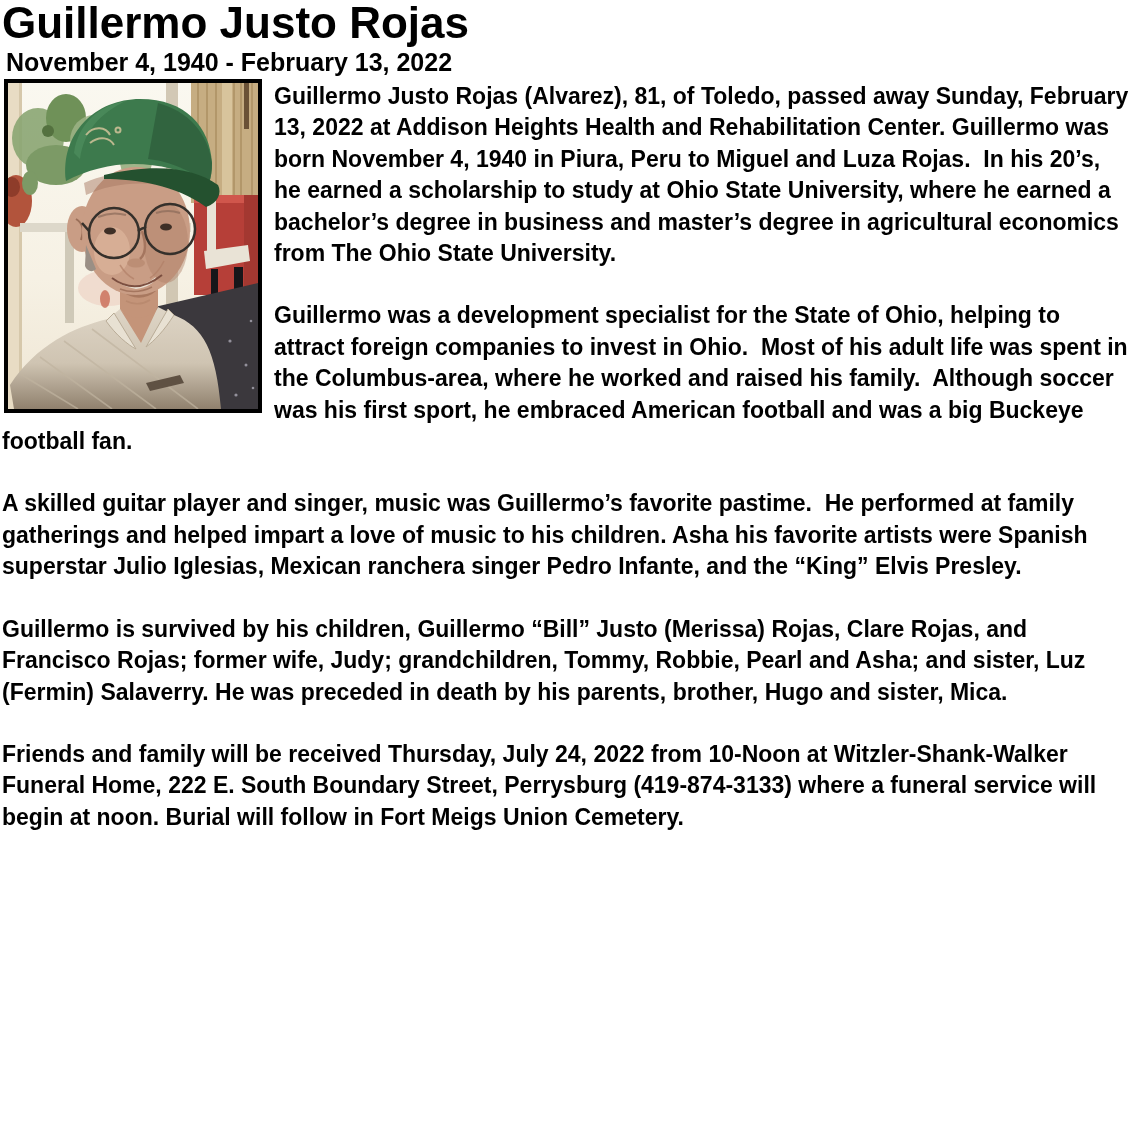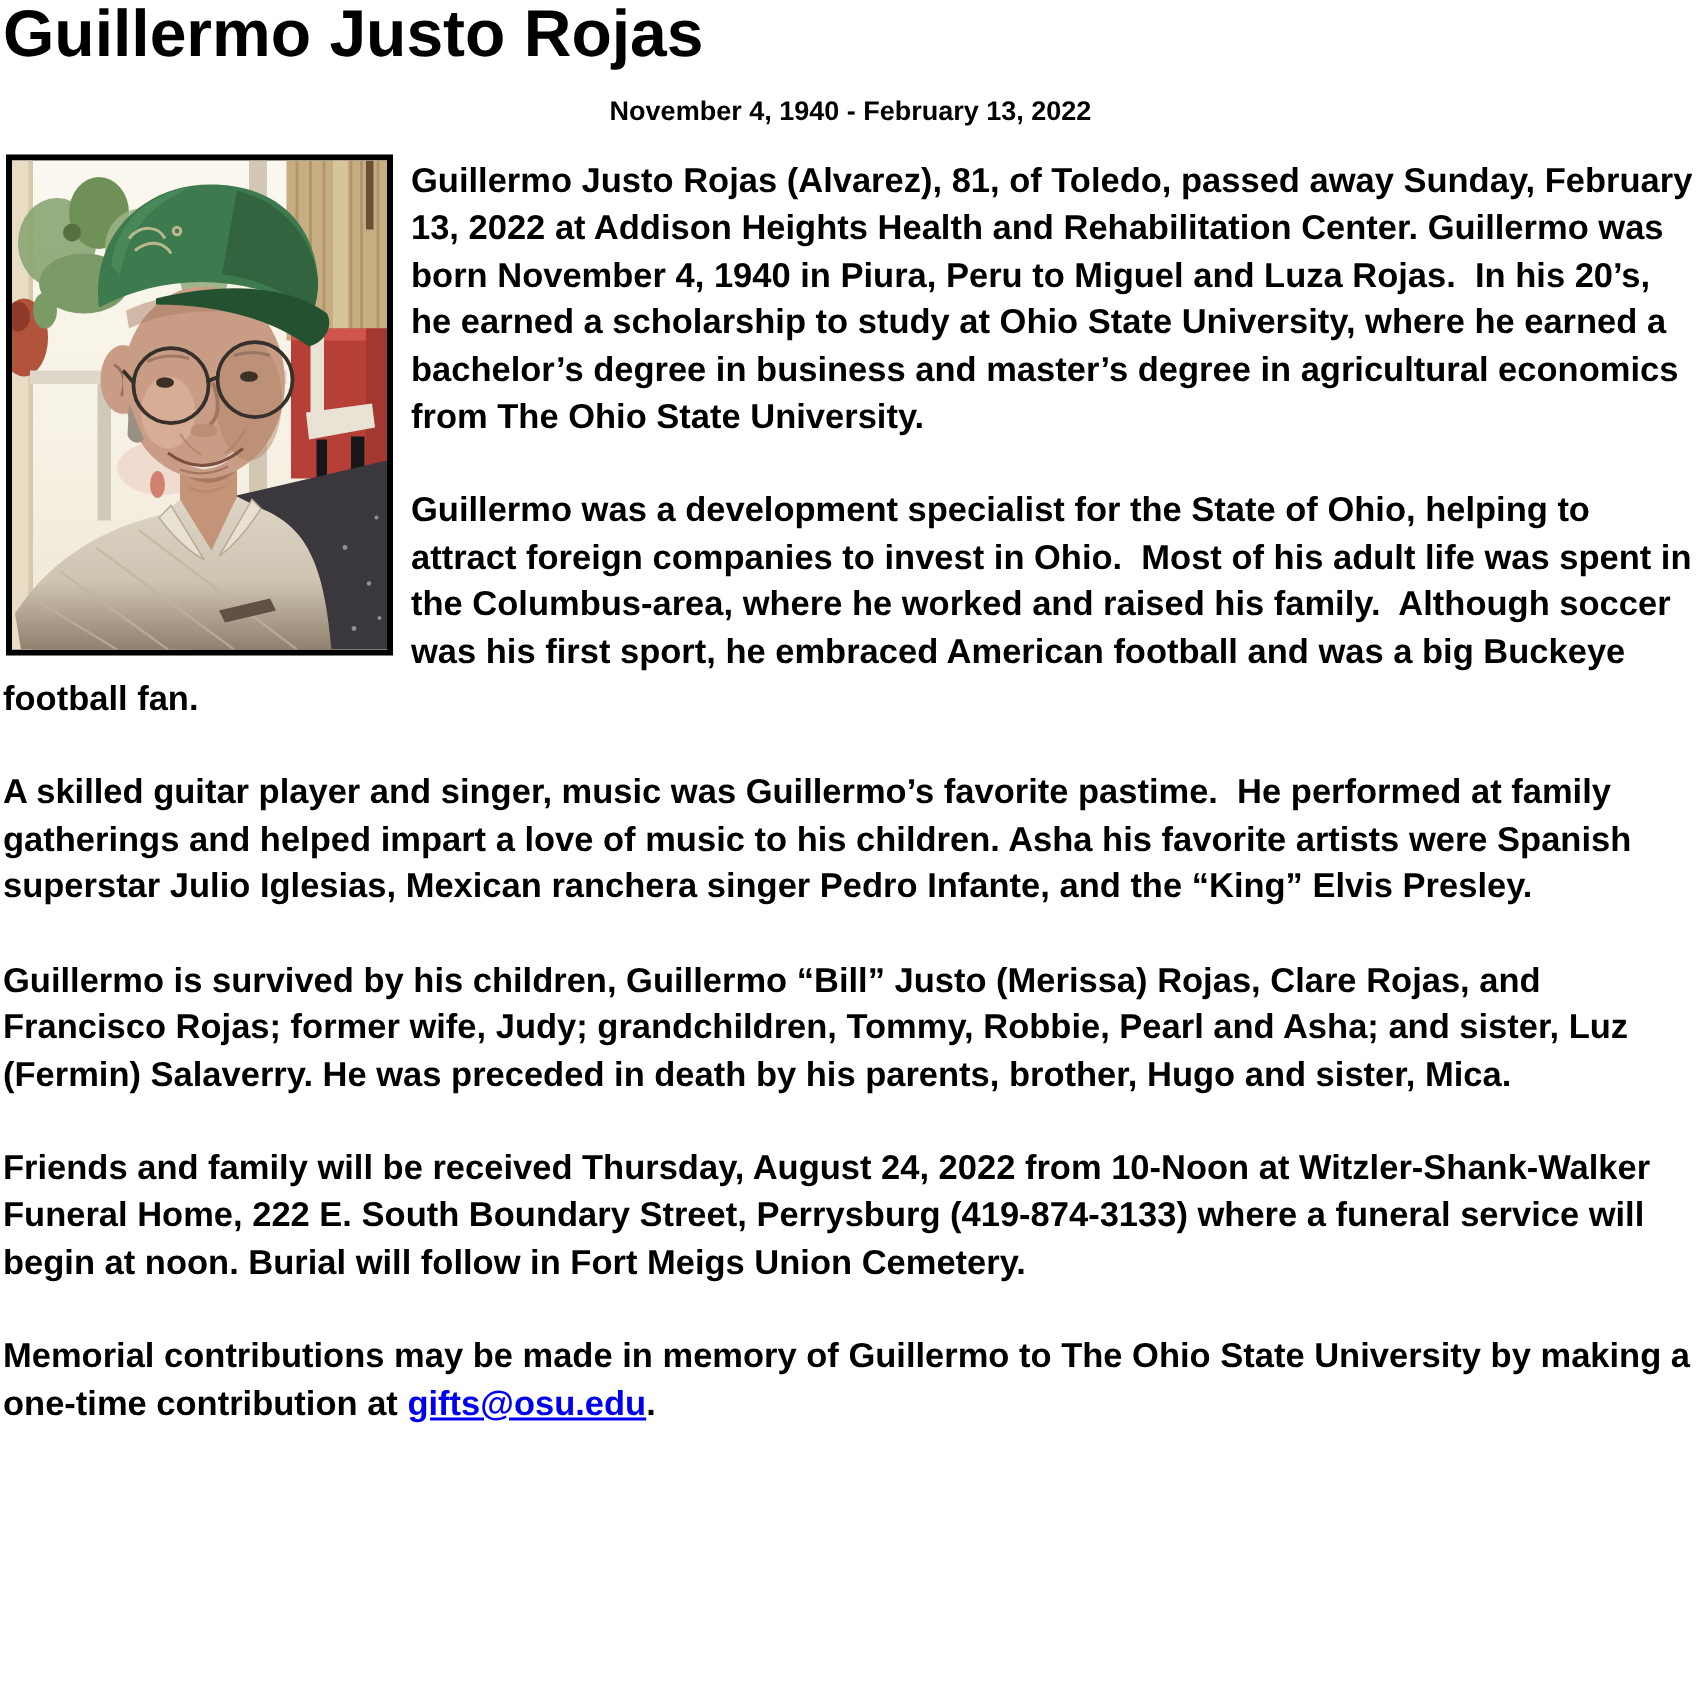--- a/index.html
+++ b/index.html
@@ -7,21 +7,21 @@
     width: 1134px; height: 1121px; overflow: hidden;
     font-family: "Liberation Sans", sans-serif;
     font-weight: bold; color: #000000;
     -webkit-font-smoothing: antialiased;
   }
   .page { padding: 3px 2px 0 2px; }
   h1.title {
     margin: 0; font-size: 44px; line-height: 40px; font-weight: bold;
   }
   h2.dates {
-    margin: 16px; font-size: 18px; line-height: 30px; font-weight: bold; text-align: center;
+    margin: 4px; font-size: 25px; line-height: 30px; font-weight: bold;
   }
   article.obit {
     font-size: 23px; line-height: 31.4px;
   }
   article.obit p {
     margin: 0 0 31px 0;
     white-space: pre-wrap;
   }
   figure.photo {
     float: left;
@@ -184,16 +184,15 @@
             </g>
           </g>
         </g>
       </svg>
     </figure>
 
     <p>Guillermo Justo Rojas (Alvarez), 81, of Toledo, passed away Sunday, February 13, 2022 at Addison Heights Health and Rehabilitation Center. Guillermo was born November 4, 1940 in Piura, Peru to Miguel and Luza Rojas.  In his 20’s, he earned a scholarship to study at Ohio State University, where he earned a bachelor’s degree in business and master’s degree in agricultural economics from The Ohio State University.</p>
     <p>Guillermo was a development specialist for the State of Ohio, helping to attract foreign companies to invest in Ohio.  Most of his adult life was spent in the Columbus-area, where he worked and raised his family.  Although soccer was his first sport, he embraced American football and was a big Buckeye football fan.</p>
     <p>A skilled guitar player and singer, music was Guillermo’s favorite pastime.  He performed at family gatherings and helped impart a love of music to his children. Asha his favorite artists were Spanish superstar Julio Iglesias, Mexican ranchera singer Pedro Infante, and the “King” Elvis Presley.</p>
     <p>Guillermo is survived by his children, Guillermo “Bill” Justo (Merissa) Rojas, Clare Rojas, and Francisco Rojas; former wife, Judy; grandchildren, Tommy, Robbie, Pearl and Asha; and sister, Luz (Fermin) Salaverry. He was preceded in death by his parents, brother, Hugo and sister, Mica.</p>
-    <p>Friends and family will be received Thursday, August 24, 2022 from 10-Noon at Witzler-Shank-Walker Funeral Home, 222 E. South Boundary Street, Perrysburg (419-874-3133) where a funeral service will begin at noon. Burial will follow in Fort Meigs Union Cemetery.</p>
-    <p><span>Memorial contributions may be made in memory of Guillermo to The Ohio State University by making a one-time contribution at </span><a class="email-link" href="#">gifts@osu.edu</a><span>.</span></p>
+    <p>Friends and family will be received Thursday, July 24, 2022 from 10-Noon at Witzler-Shank-Walker Funeral Home, 222 E. South Boundary Street, Perrysburg (419-874-3133) where a funeral service will begin at noon. Burial will follow in Fort Meigs Union Cemetery.</p>
   </article>
 </div>
 
 </body></html>

